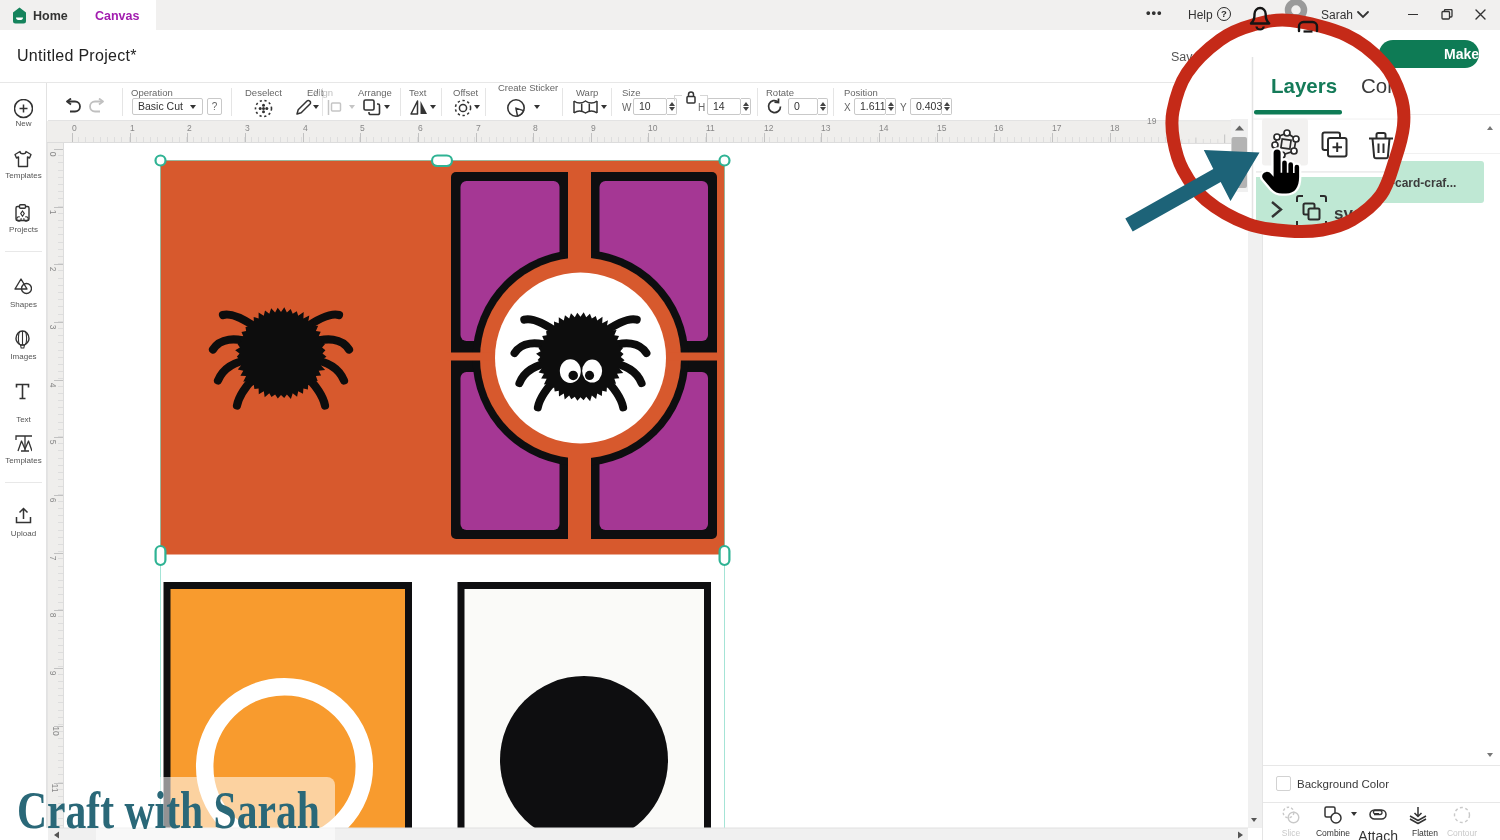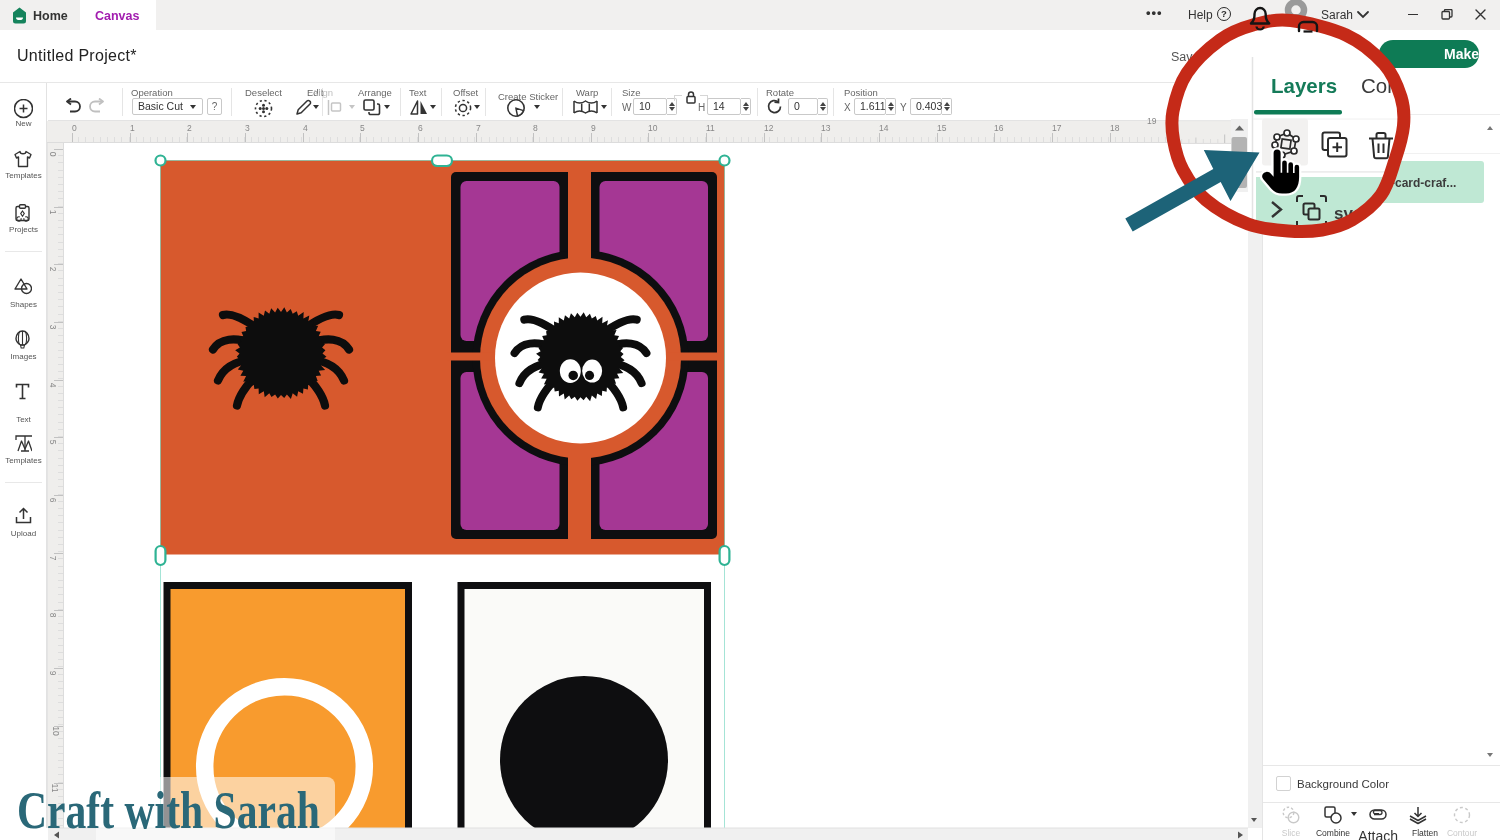--- a/index.html
+++ b/index.html
@@ -94,21 +94,21 @@
     <path d="M7.5 1 V14 L1 14 Z" fill="none" stroke="#333" stroke-width="1.5" stroke-linejoin="round"></path>
     <path d="M10.5 1 V14 L17 14 Z" fill="#333"></path>
   </svg>
 <div class="a" style="left:430px;top:105px;border-left:3.5px solid transparent;border-right:3.5px solid transparent;border-top:4.5px solid #333"></div>
 <div class="lbl" style="left:453px;top:87px">Offset</div>
 <svg class="a" style="left:454px;top:99px" width="18" height="18" viewBox="0 0 18 18">
     <circle cx="9" cy="9" r="7.6" fill="none" stroke="#333" stroke-width="1.5" stroke-dasharray="2.4 2.6"></circle>
     <circle cx="9" cy="9" r="3.6" fill="none" stroke="#333" stroke-width="1.5"></circle>
   </svg>
 <div class="a" style="left:474px;top:105px;border-left:3.5px solid transparent;border-right:3.5px solid transparent;border-top:4.5px solid #333"></div>
-<div class="lbl" style="left:498px;top:91px">Create Sticker</div>
+<div class="lbl" style="left:498px;top:82px">Create Sticker</div>
 <svg class="a" style="left:506px;top:98px" width="22" height="20" viewBox="0 0 22 20">
     <circle cx="10" cy="10" r="8.2" fill="none" stroke="#333" stroke-width="1.6"></circle>
     <path d="M9.9 10.1 L17.5 12.6 A8.2 8.2 0 0 1 11.5 17.9 Z" fill="#fff" stroke="#333" stroke-width="1.5" stroke-linejoin="round"></path>
   </svg>
 <div class="a" style="left:534px;top:105px;border-left:3.5px solid transparent;border-right:3.5px solid transparent;border-top:4.5px solid #333"></div>
 <div class="lbl" style="left:576px;top:87px">Warp</div>
 <svg class="a" style="left:573px;top:100px" width="25" height="14" viewBox="0 0 25 14">
     <path d="M1 1 C5 4 8 4 12.5 1 C17 4 20 4 24 1 M1 13 C5 10 8 10 12.5 13 C17 10 20 10 24 13 M1 1 V13 M8.7 2.8 V11.2 M16.3 2.8 V11.2 M24 1 V13" fill="none" stroke="#333" stroke-width="1.5"></path>
   </svg>
 <div class="a" style="left:601px;top:105px;border-left:3.5px solid transparent;border-right:3.5px solid transparent;border-top:4.5px solid #333"></div>

